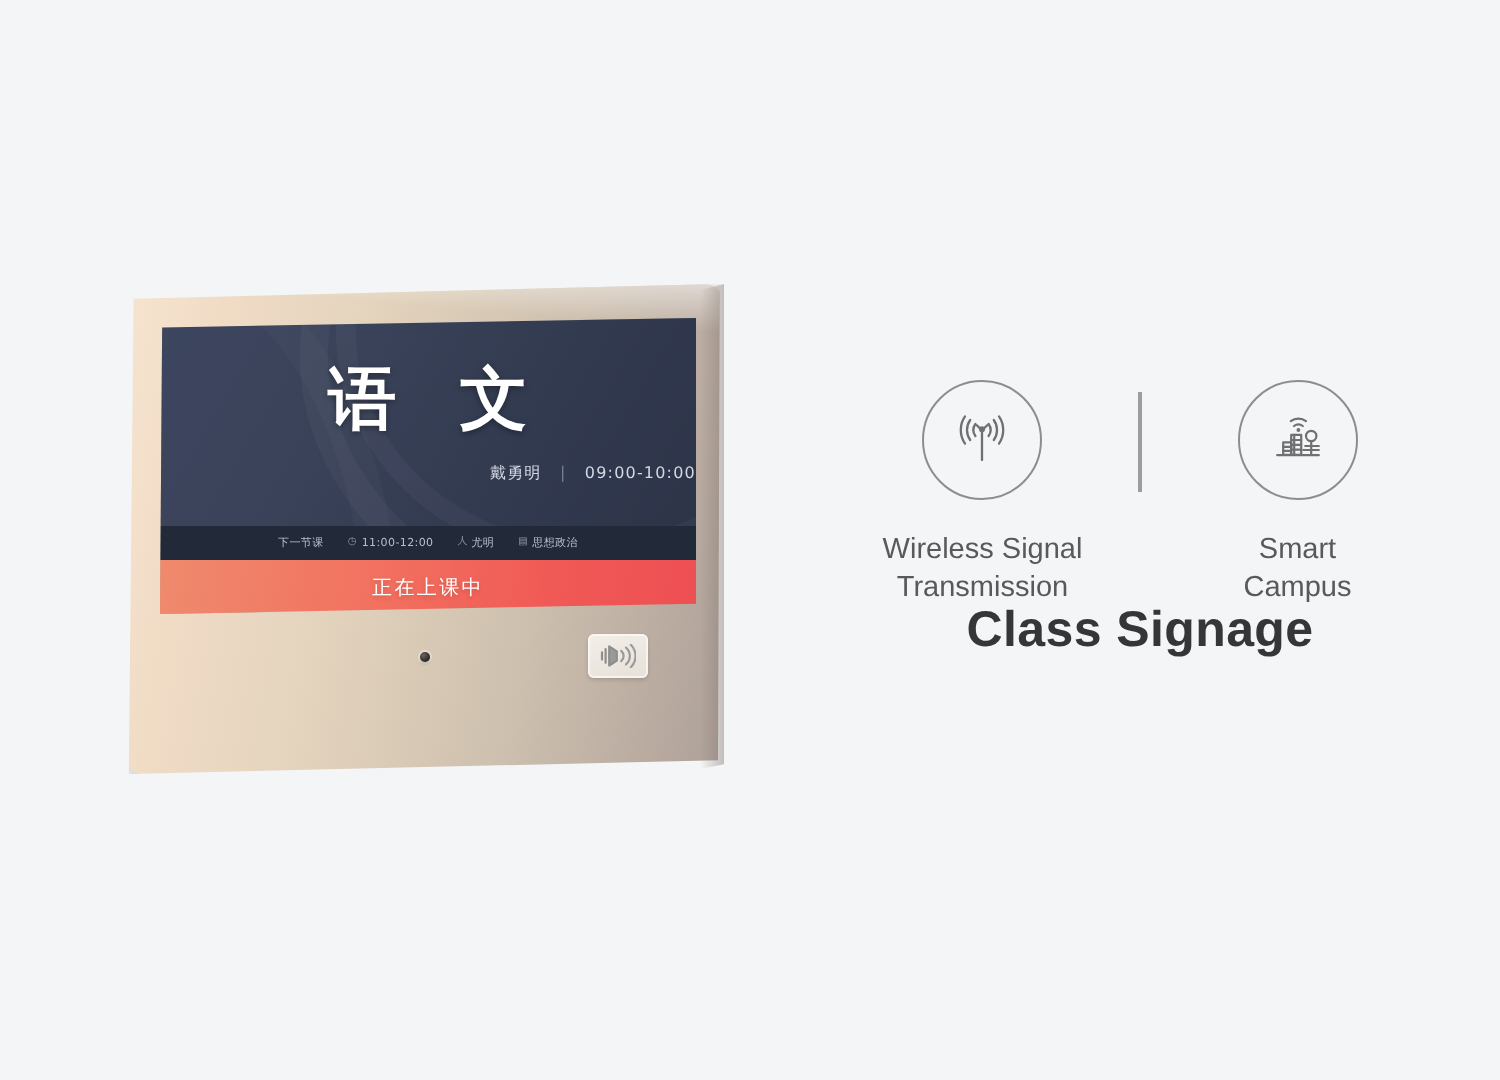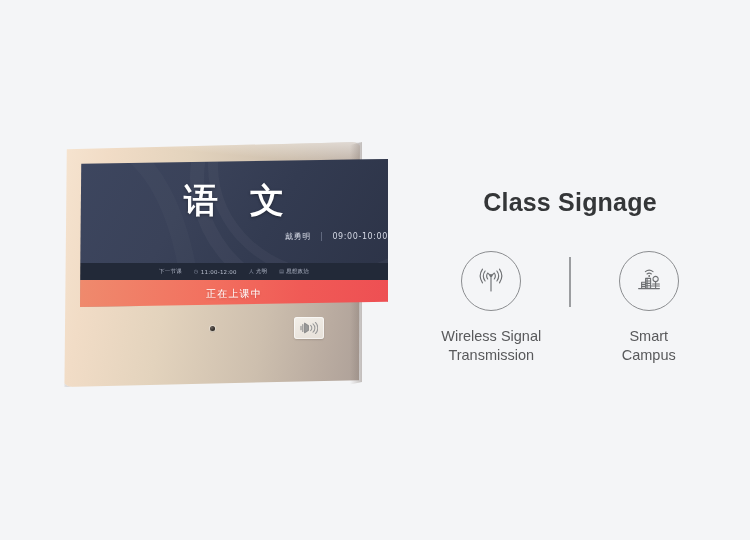--- a/index.html
+++ b/index.html
@@ -69,21 +69,20 @@
   
   #screen {
     position: absolute;
     left: 18px;
     top: 17px;
     width: 268px;
     height: 148px;
     overflow: hidden;
     clip-path: polygon(0.4% 3.2%, 100% 0.0%, 100% 96.5%, 0.0% 100%);
     box-shadow: inset 0 0 0 1px rgba(60,60,70,0.35);
-    padding-left: 40px;
   }
   #screen-main {
     position: absolute;
     left: 0; top: 0; right: 0;
     height: 104px;
     background: linear-gradient(120deg, #3d465f 0%, #3a4259 35%, #333b51 62%, #2d3448 100%);
     overflow: hidden;
   }
   
   .swoosh {
@@ -314,22 +313,20 @@
         <path d="M1 4.2 V7.8 M2.8 2.6 V9.4 M4.6 1.2 L4.6 10.8 L8.4 8.3 L8.4 3.7 Z" fill="#9a9a9a" stroke="#8e8e8e" stroke-width="1.1" stroke-linejoin="round" stroke-linecap="round"></path>
         <path d="M10.6 3.4 a3.4 3.4 0 0 1 0 5.2" fill="none" stroke="#9a9a9a" stroke-width="1.1" stroke-linecap="round"></path>
         <path d="M13 1.8 a5.6 5.6 0 0 1 0 8.4" fill="none" stroke="#9a9a9a" stroke-width="1.1" stroke-linecap="round"></path>
         <path d="M15.4 0.4 a7.8 7.8 0 0 1 0 11.2" fill="none" stroke="#9a9a9a" stroke-width="1.1" stroke-linecap="round"></path>
       </svg>
     </div>
   </div>
 
   <div id="feature-panel">
 
-    <div id="panel-title">Class Signage</div>
-
     <div id="feature-row">
 
       <div class="feature">
         <div class="feature-circle">
           <svg width="34" height="34" viewBox="0 0 34 34" aria-hidden="true">
             <g fill="none" stroke="#6e7073" stroke-width="1.15" stroke-linecap="round">
 
               <path d="M17 11.5 V27"></path>
 
               <path d="M14.4 9.6 L17 12.2 L19.6 9.6"></path>
@@ -374,15 +371,17 @@
               <path d="M19.6 22.0 H27.4"></path>
               <path d="M20.6 20.0 H27.4"></path>
             </g>
           </svg>
         </div>
         <div class="feature-label">Smart
 Campus</div>
       </div>
 
     </div>
+
+    <div id="panel-title">Class Signage</div>
   </div>
 
 </div>
 
 </body></html>

